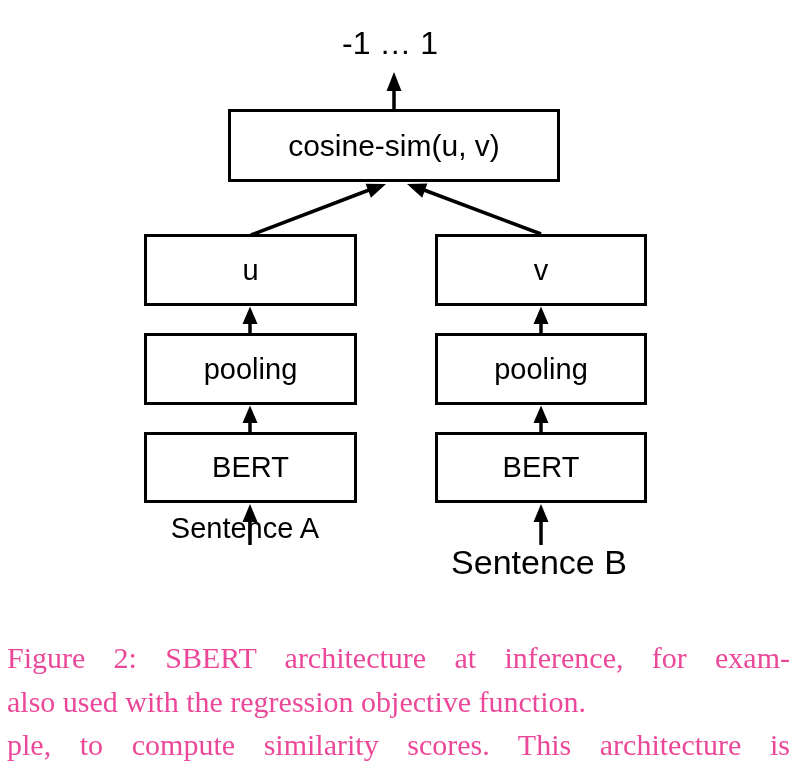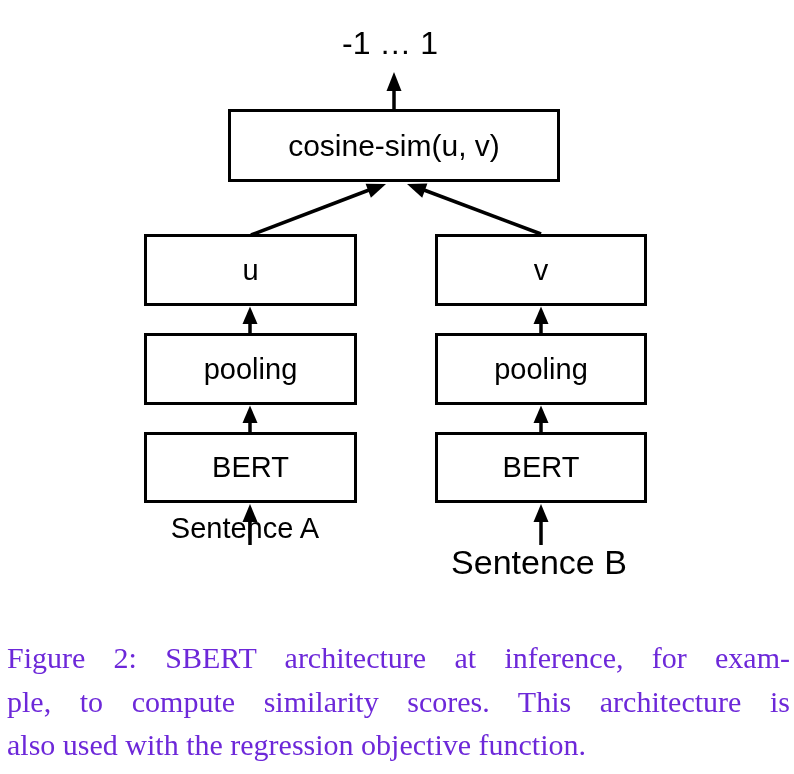--- a/index.html
+++ b/index.html
@@ -51,21 +51,21 @@
   .output-range { left: 390px; top: 25px; font-size: 32px; }
   .sentence-a   { left: 245px; top: 512px; font-size: 29px; }
   .sentence-b   { left: 539px; top: 543px; font-size: 34px; }
   .caption {
     position: absolute;
     left: 7px; top: 636px;
     width: 783px;
     font-family: "Liberation Serif", serif;
     font-size: 30px;
     line-height: 43.5px;
-    color: #6d28d9;
+    color: #ec4899;
   }
   .cap-line { width: 100%; }
   .cap-just { text-align: justify; text-align-last: justify; }
   svg line { stroke: #000000; stroke-width: 3.5; }
   svg polygon { fill: #000000; stroke: none; }
 </style>
 </head>
 <body>
 
 <div class="page">
@@ -137,17 +137,17 @@
     <div class="box box-bert-r">BERT</div>
 
     <div class="free-label sentence-a">Sentence A</div>
 
     <div class="free-label sentence-b">Sentence B</div>
 
   </div>
 
   <div class="caption">
     <div class="cap-line cap-just">Figure 2: SBERT architecture at inference, for exam-</div>
+    <div class="cap-line">also used with the regression objective function.</div>
     <div class="cap-line cap-just">ple, to compute similarity scores. This architecture is</div>
-    <div class="cap-line">also used with the regression objective function.</div>
   </div>
 
 </div>
 
 </body></html>

